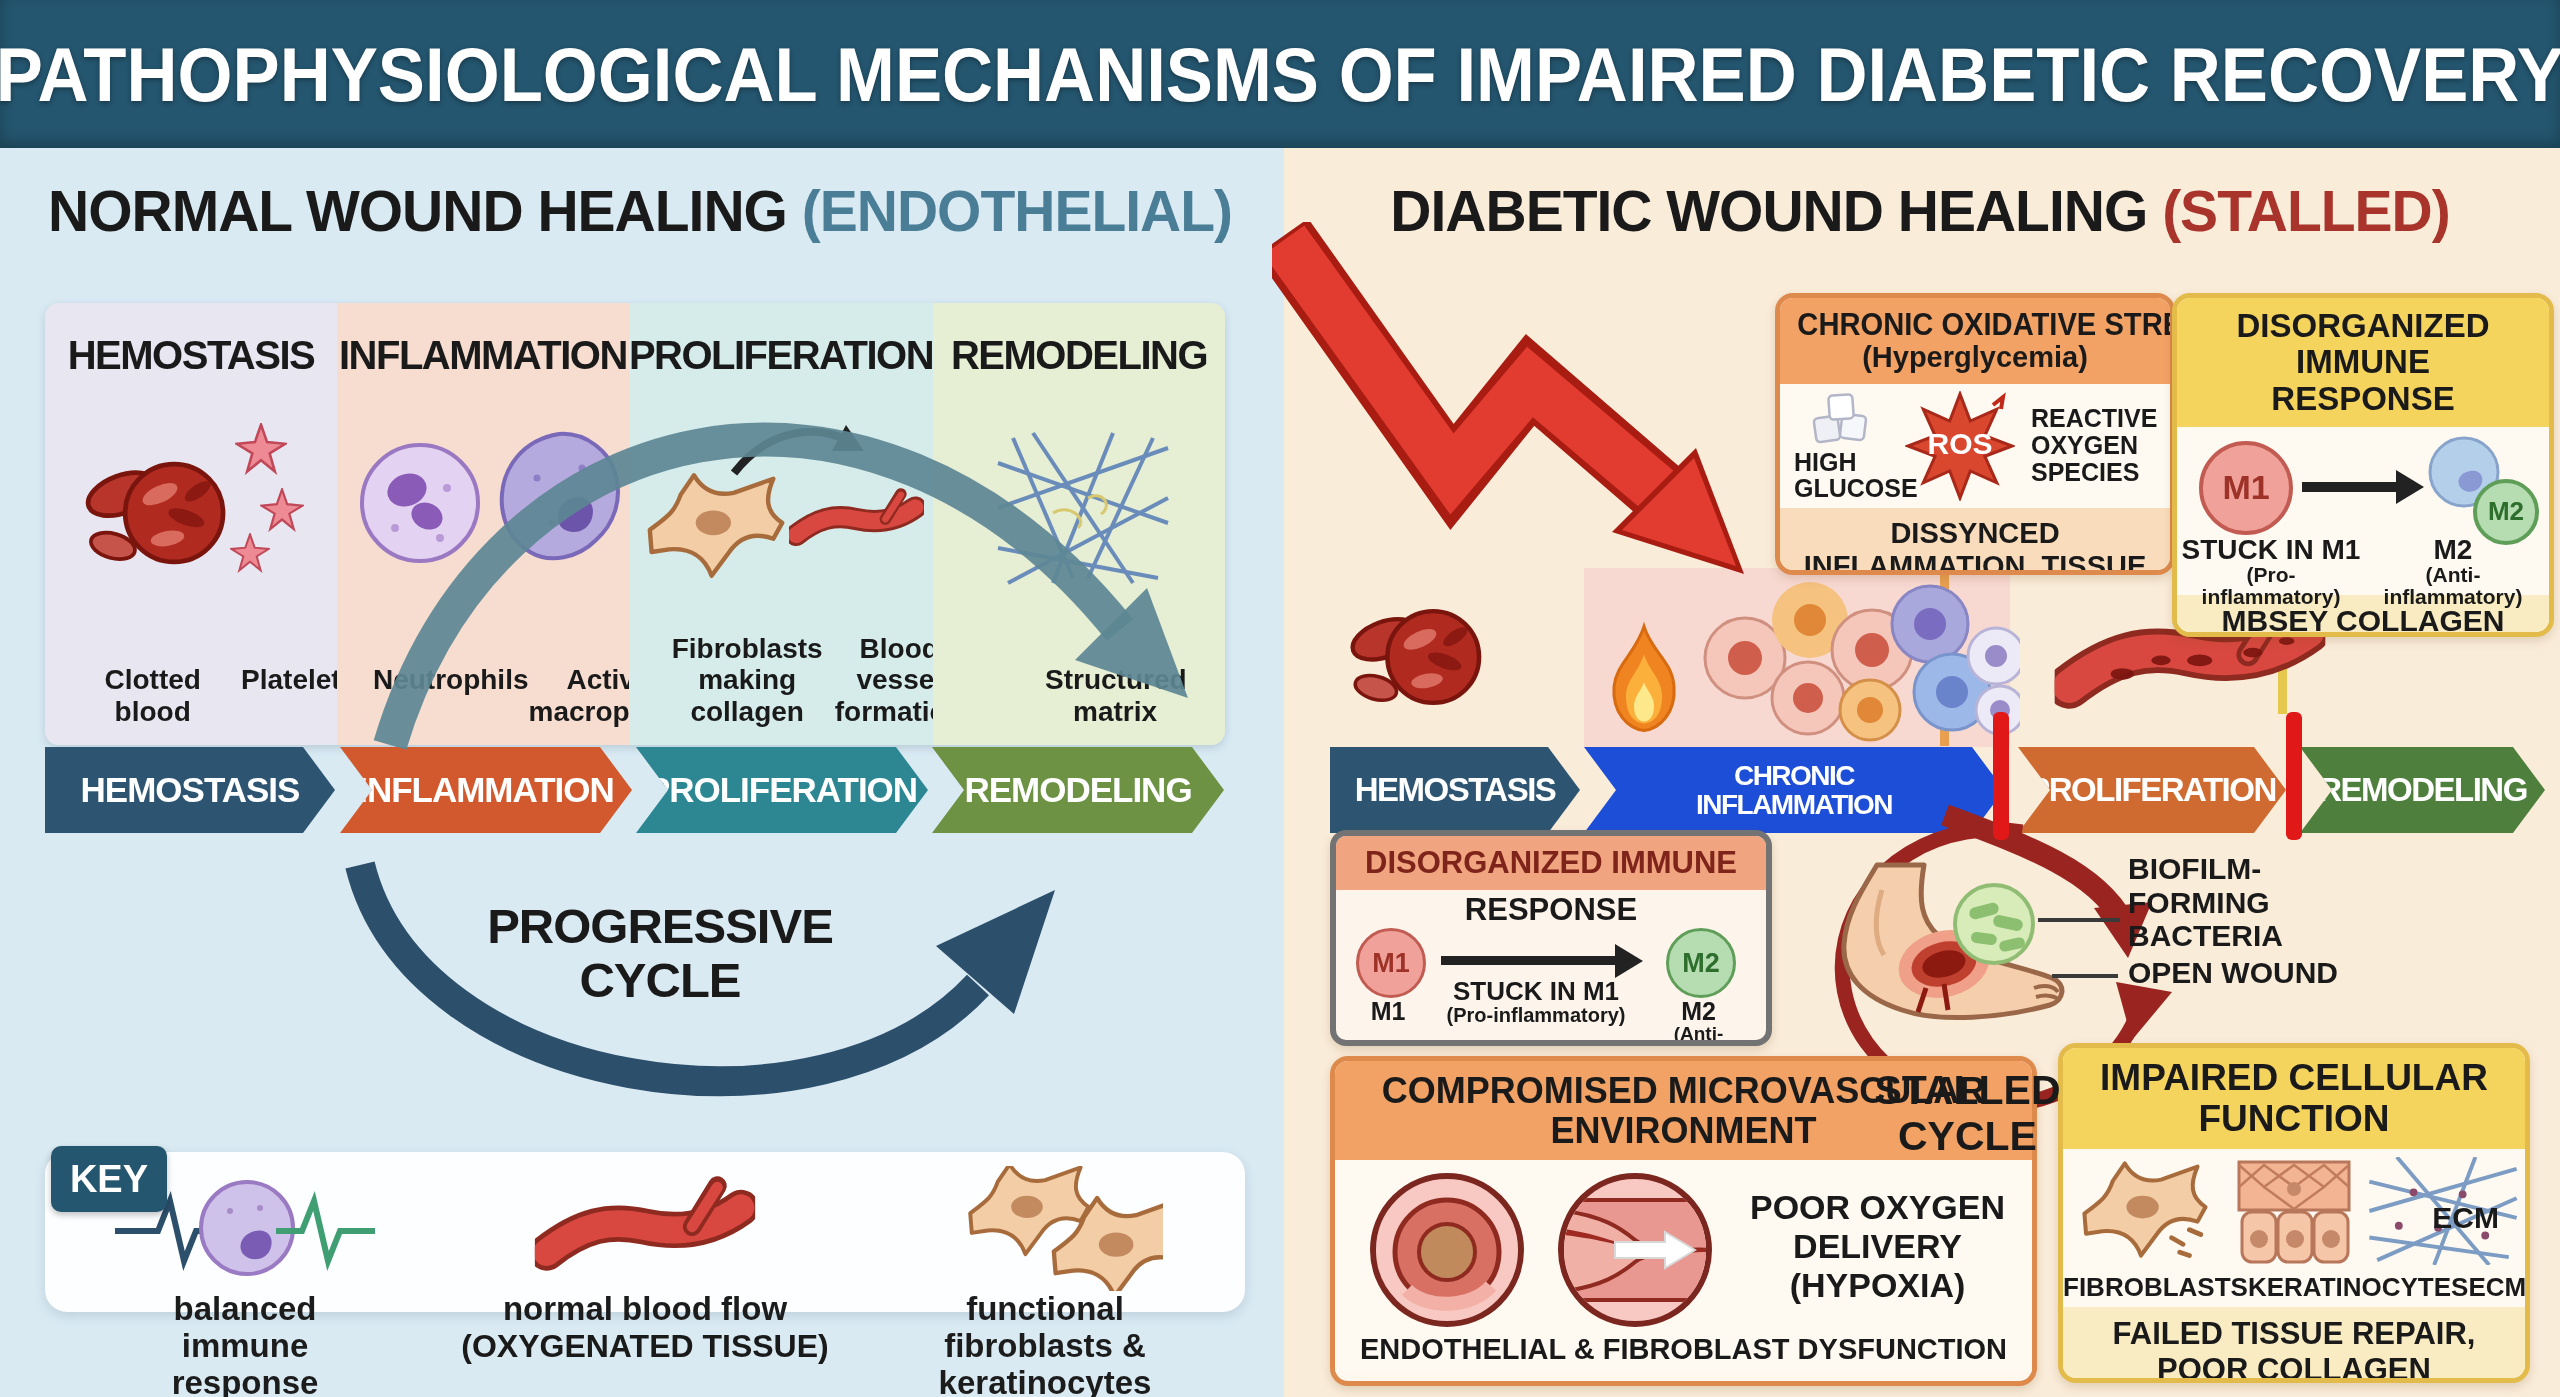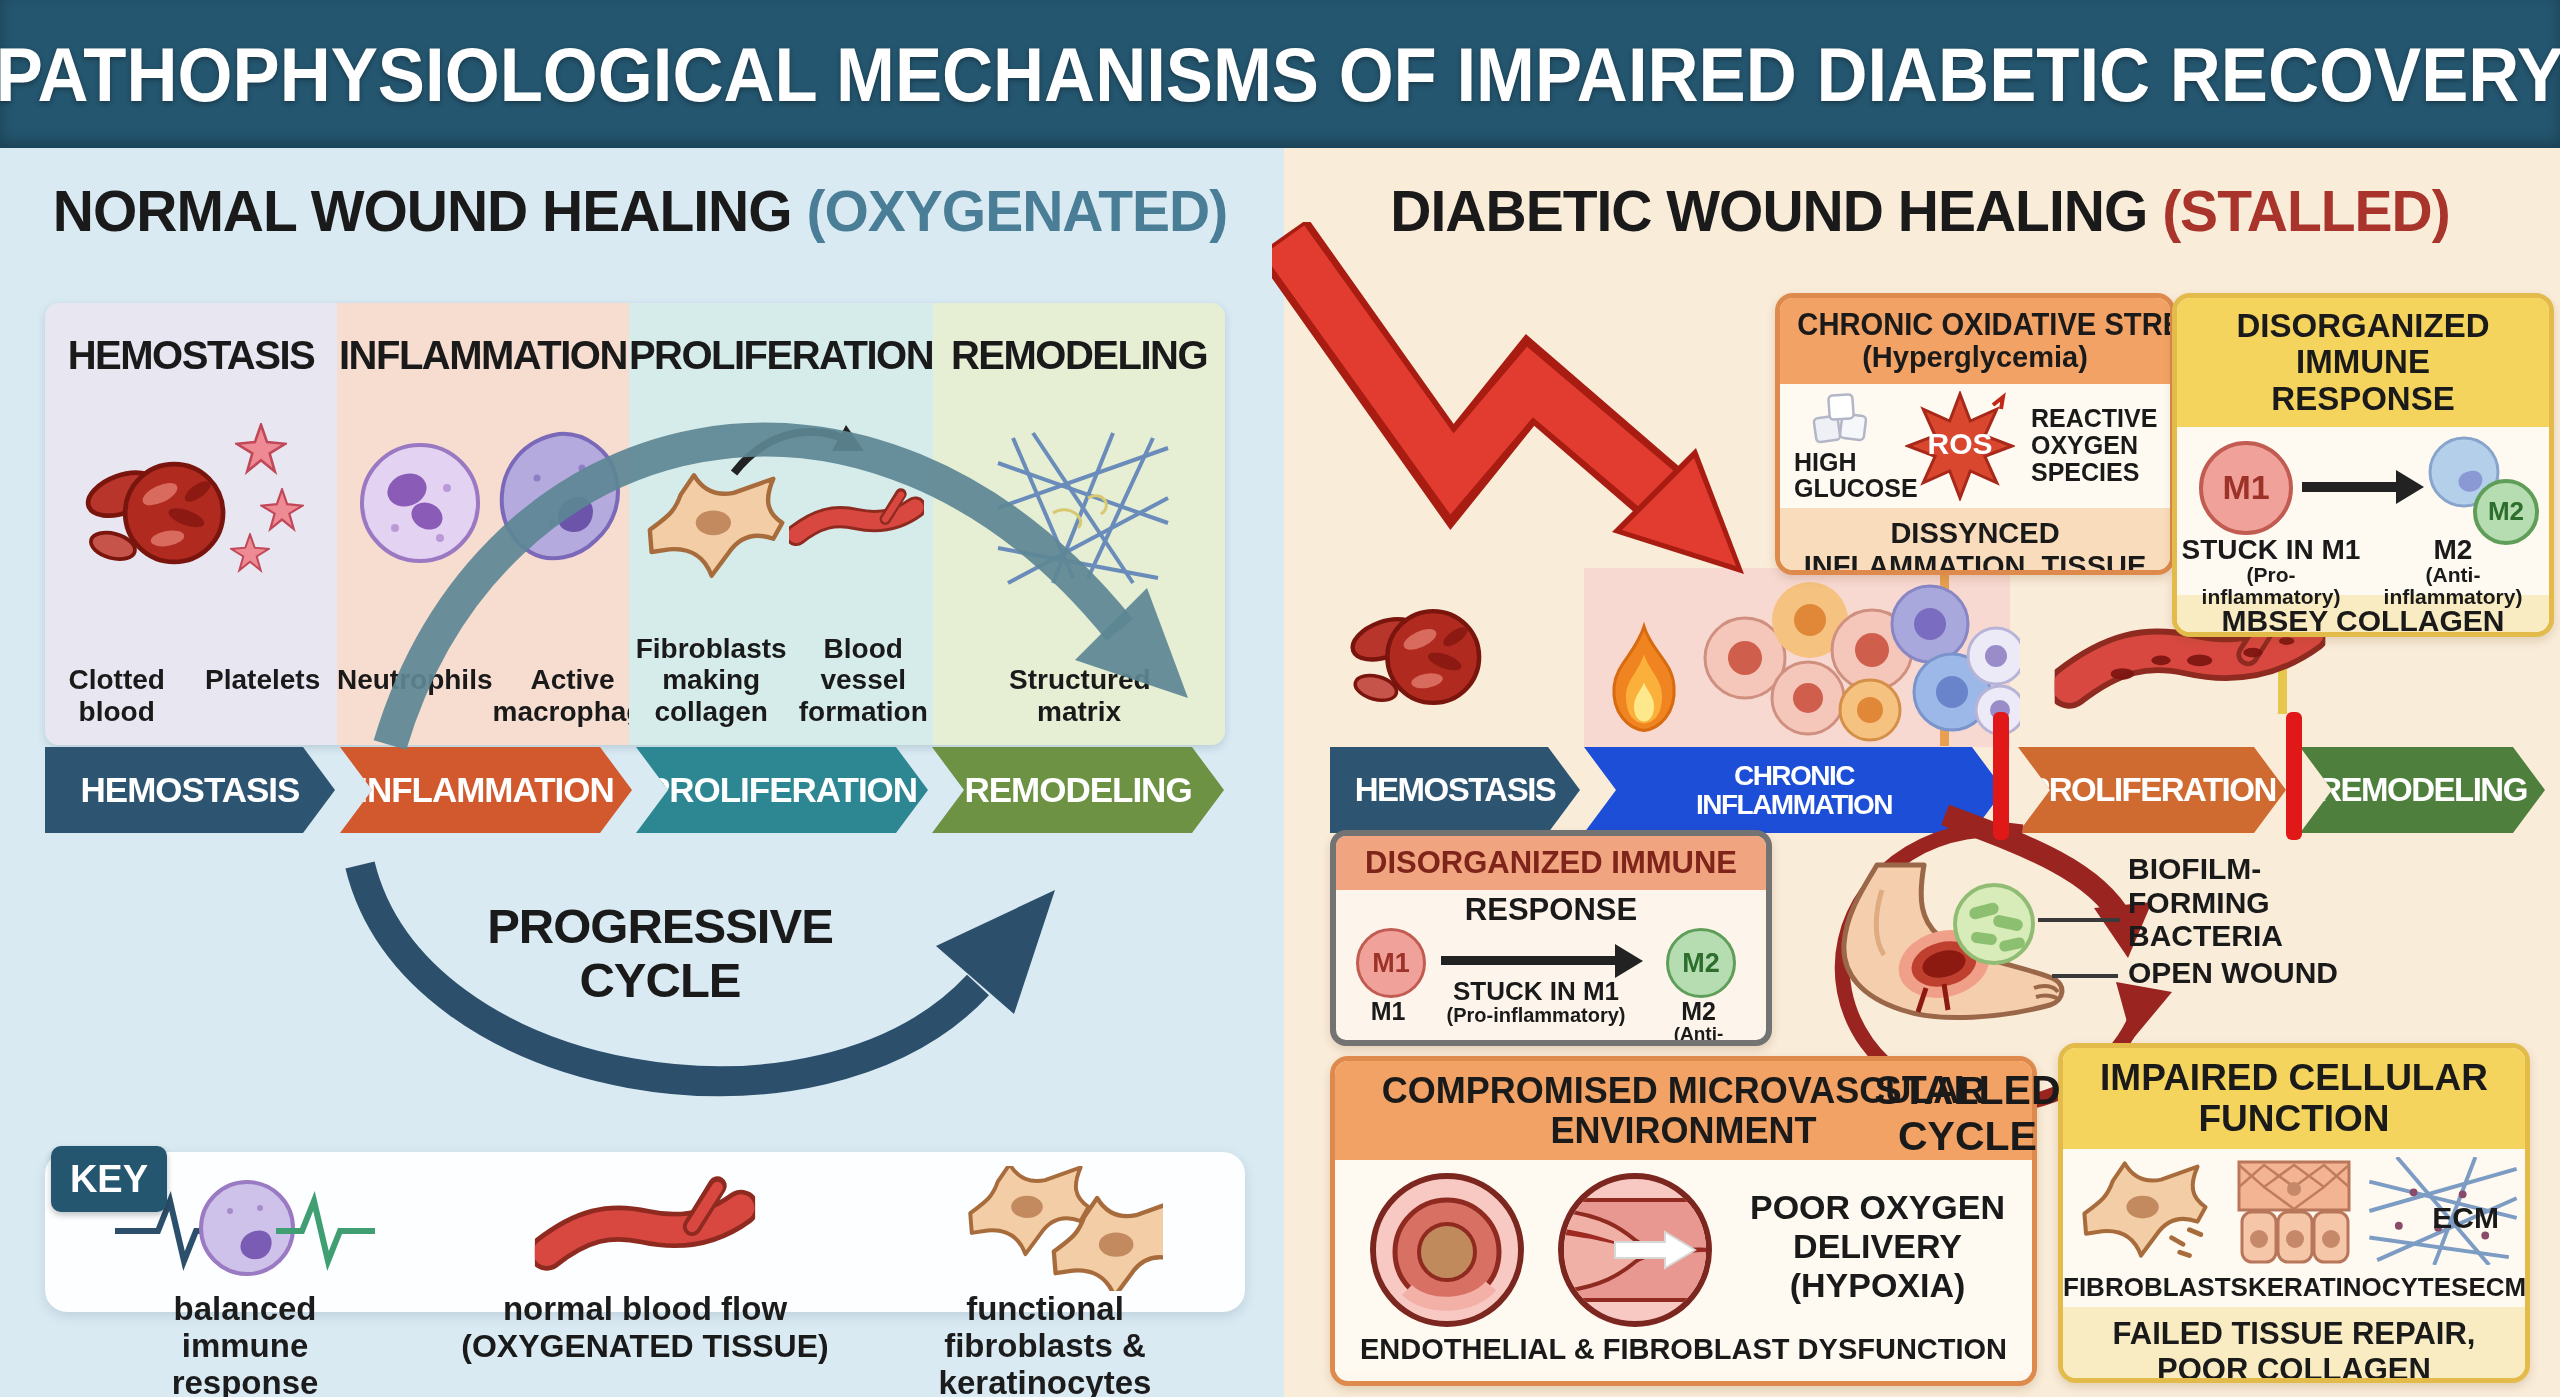--- a/index.html
+++ b/index.html
@@ -16,21 +16,21 @@
     font-weight:bold;letter-spacing:-1px;white-space:nowrap;}
   .sec-head .accent-prog{color:#4a7d96;}
   .sec-head .accent-stall{color:#a8342c;}
   
   .columns{position:absolute;left:45px;top:303px;width:1180px;height:442px;border-radius:14px;
     overflow:hidden;display:flex;box-shadow:0 3px 8px rgba(40,70,90,.18);}
   .col{flex:1;position:relative;}
   .col-h{margin-top:30px;text-align:center;font-size:40px;font-weight:bold;letter-spacing:-1.5px;}
   .col-icons{position:absolute;left:0;top:110px;width:100%;height:215px;}
   .col-labels{position:absolute;left:0;bottom:18px;width:100%;display:flex;
-    justify-content:space-around;font-size:28px;font-weight:bold;line-height:1.12;text-align:center;}
+    justify-content:space-around;font-size:28px;font-weight:bold;line-height:1.12;text-align:center;padding-left:36px;}
   .col-labels span{display:block;}
   
   .chev{position:absolute;top:747px;height:86px;display:flex;align-items:center;justify-content:center;
     color:#fff;font-weight:bold;letter-spacing:-1px;text-align:center;line-height:1.05;
     clip-path:polygon(0 0,calc(100% - 32px) 0,100% 50%,calc(100% - 32px) 100%,0 100%,32px 50%);}
   .chev.first{clip-path:polygon(0 0,calc(100% - 32px) 0,100% 50%,calc(100% - 32px) 100%,0 100%);}
   .chev.l{font-size:35px;}
   .chev.r{font-size:33px;letter-spacing:-1.5px;}
   .redbar{position:absolute;top:712px;width:16px;height:128px;background:#e01818;border-radius:6px;z-index:6;}
   .connector{position:absolute;z-index:1;}
@@ -132,21 +132,21 @@
   </svg>
 
   <div class="bg-left"></div>
 
   <header class="banner">
     <h1>PATHOPHYSIOLOGICAL MECHANISMS OF IMPAIRED DIABETIC RECOVERY</h1>
   </header>
 
   <div class="sec-head" style="left:0;">
     <span>NORMAL WOUND HEALING</span>
-    <span class="accent-prog">(OXYGENATED)</span>
+    <span class="accent-prog">(ENDOTHELIAL)</span>
   </div>
 
   <div class="columns">
     <div class="col" style="background:#e7e6f1;">
       <div class="col-h">HEMOSTASIS</div>
       <div class="col-icons">
         <svg class="abs" style="left:20px;top:20px" width="190" height="160" viewBox="0 0 200 170">
             <use href="#sym-clot"></use>
           </svg>
         <svg class="abs" style="left:190px;top:10px" width="52" height="52">

